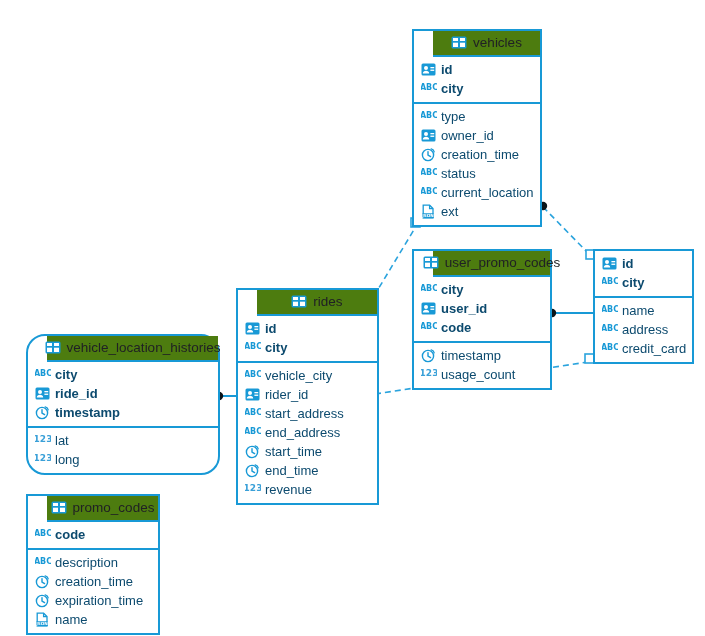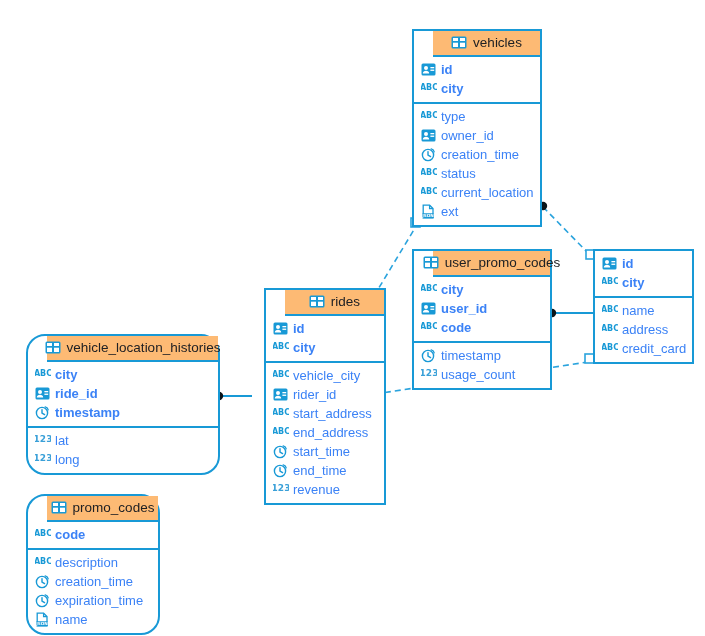--- a/index.html
+++ b/index.html
@@ -28,21 +28,21 @@
     pointer-events: none;
   }
   .table-node {
     position: absolute;
     border: 2px solid #1899d6;
     background: #ffffff;
     box-sizing: border-box;
   }
   .tbl-header {
     border-bottom: 2px solid #1899d6;
-    background: #fdba74;
+    background: #4d7c0f;
     text-align: center;
     padding: 4px 8px 5px 8px;
     font-size: 13.5px;
     color: #202124;
     white-space: nowrap;
     display: flex;
     align-items: center;
     justify-content: center;
     gap: 6px;
     margin-left: 19px;
@@ -52,21 +52,21 @@
   }
   .tbl-section.keys {
     border-bottom: 2px solid #1899d6;
   }
   .field-row {
     display: flex;
     align-items: center;
     gap: 5px;
     padding: 1px 8px 1px 7px;
     font-size: 13px;
-    color: #3b82f6;
+    color: #0c4a6e;
     white-space: nowrap;
     line-height: 17px;
   }
   .field-row.key .fname {
     font-weight: bold;
   }
   .fname { display: inline-block; }
   .ic {
     width: 15px;
     height: 15px;
@@ -317,21 +317,21 @@
         <div class="field-row">
           <span class="ic">
             <svg width="16" height="12" viewBox="0 0 16 12">
               <text x="8" y="9.2" font-family="DejaVu Sans, sans-serif" font-size="8" font-weight="bold" fill="#1899d6" text-anchor="middle">ABC</text>
             </svg>
           </span>
           <span class="fname">credit_card</span>
         </div>
       </div>
     </div>
-    <div class="table-node" style="left: 264px; top: 288px; width: 122px;">
+    <div class="table-node" style="left: 236px; top: 288px; width: 143px;">
       <div class="tbl-header">
         <span class="ic hdr-ic">
           <svg width="16" height="13" viewBox="0 0 16 13">
             <rect x="0.5" y="0.5" width="15" height="12" rx="1.5" fill="#1899d6"></rect>
             <rect x="2" y="2" width="5" height="3" fill="#ffffff"></rect>
             <rect x="9" y="2" width="5" height="3" fill="#ffffff"></rect>
             <rect x="2" y="6.7" width="5" height="4.3" fill="#ffffff"></rect>
             <rect x="9" y="6.7" width="5" height="4.3" fill="#ffffff"></rect>
           </svg>
         </span>
@@ -483,21 +483,21 @@
         <div class="field-row">
           <span class="ic">
             <svg width="16" height="12" viewBox="0 0 16 12">
               <text x="8" y="9.4" font-family="DejaVu Sans, sans-serif" font-size="9" font-weight="bold" fill="#3aa0d8" text-anchor="middle">123</text>
             </svg>
           </span>
           <span class="fname">long</span>
         </div>
       </div>
     </div>
-    <div class="table-node" style="left: 26px; top: 494px; width: 134px; border-radius: 19px;">
+    <div class="table-node" style="left: 26px; top: 494px; width: 134px;">
       <div class="tbl-header">
         <span class="ic hdr-ic">
           <svg width="16" height="13" viewBox="0 0 16 13">
             <rect x="0.5" y="0.5" width="15" height="12" rx="1.5" fill="#1899d6"></rect>
             <rect x="2" y="2" width="5" height="3" fill="#ffffff"></rect>
             <rect x="9" y="2" width="5" height="3" fill="#ffffff"></rect>
             <rect x="2" y="6.7" width="5" height="4.3" fill="#ffffff"></rect>
             <rect x="9" y="6.7" width="5" height="4.3" fill="#ffffff"></rect>
           </svg>
         </span>

